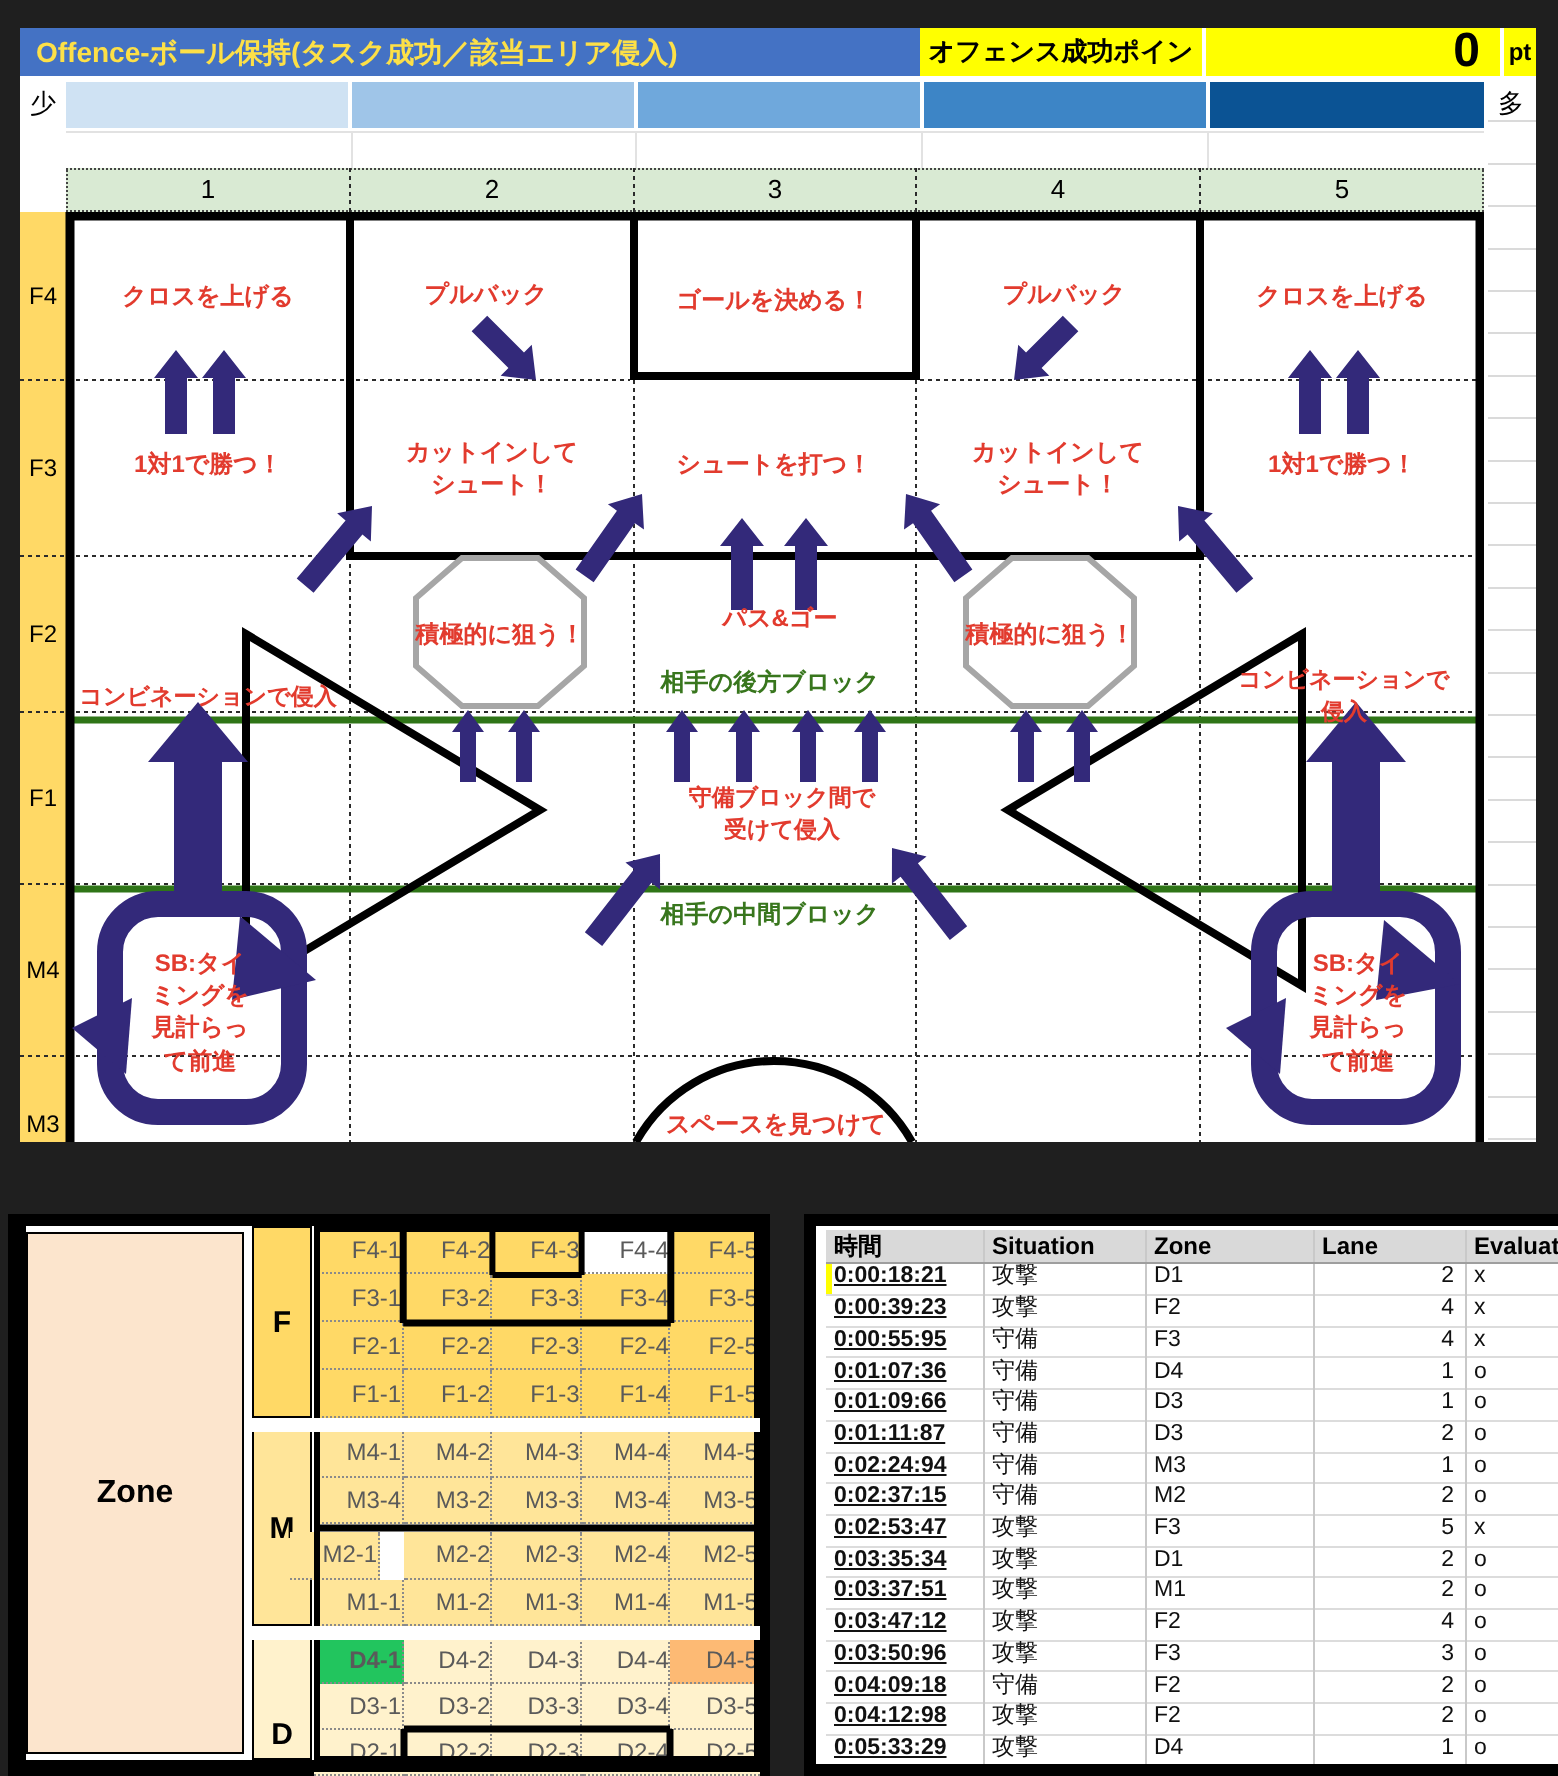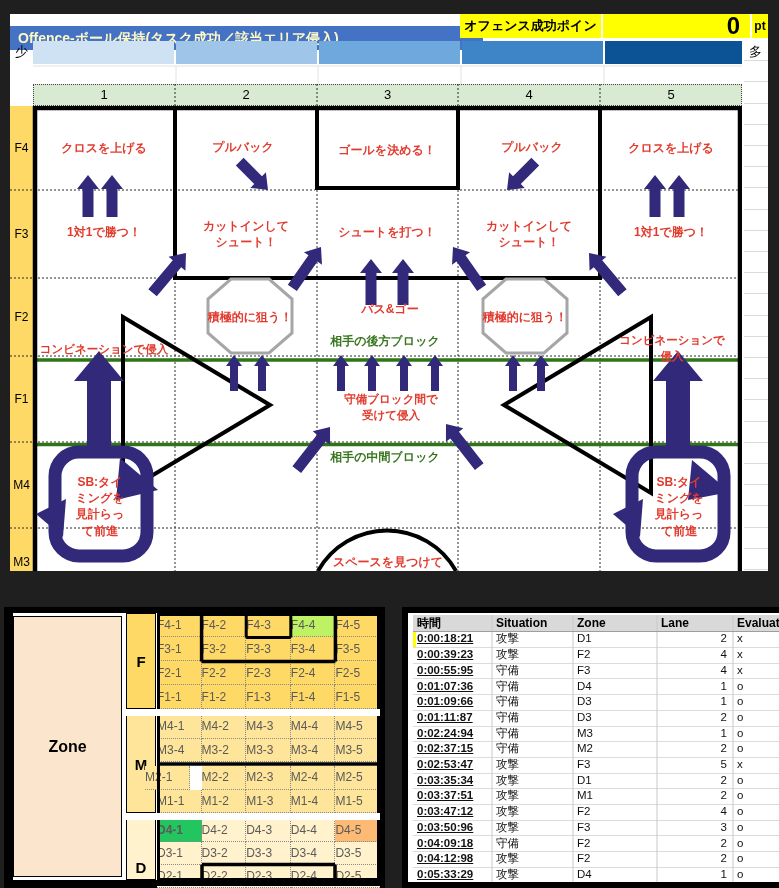--- a/index.html
+++ b/index.html
@@ -3,22 +3,22 @@
 <meta charset="utf-8">
 <style>
   html,body{margin:0;padding:0;background:#1F1F1F;}
   .canvas{position:relative;width:779px;height:888px;background:#1F1F1F;overflow:hidden;
           font-family:"Liberation Sans","DejaVu Sans",sans-serif;}
   .abs{position:absolute;box-sizing:border-box;}
   .z1{z-index:1}.z2{z-index:2}
   #gfx{position:absolute;left:0;top:0;z-index:3;pointer-events:none;}
   
   .panel-top{left:10px;top:14px;width:758px;height:557px;background:#fff;}
-  .title-blue{left:10px;top:14px;width:473px;height:24px;background:#4472C4;color:#fef9c3;
-              font-weight:bold;font-size:14px;line-height:24px;padding-left:8px;white-space:nowrap;margin-top:12px;}
+  .title-blue{left:10px;top:14px;width:473px;height:24px;background:#4472C4;color:#fde047;
+              font-weight:bold;font-size:14px;line-height:24px;padding-left:8px;white-space:nowrap;}
   .pts-label{left:460px;top:14px;width:141px;height:24px;background:#FFFF00;color:#000;
              font-weight:bold;font-size:13px;line-height:24px;text-align:center;}
   .pts-value{left:603px;top:14px;width:147px;height:24px;background:#FFFF00;color:#000;
              font-weight:bold;font-size:24px;line-height:23px;text-align:right;padding-right:10px;}
   .pts-unit{left:752px;top:14px;width:16px;height:24px;background:#FFFF00;color:#000;
             font-weight:bold;font-size:12px;line-height:24px;text-align:center;}
   .scale-lab{width:23px;height:24px;font-size:13px;line-height:24px;text-align:center;color:#000;}
   .grad-cell{top:41px;height:23px;}
   .lane-row{left:33px;top:84px;width:709px;height:22px;background:#D9EAD3;border:1px dotted #444;}
   .lane-h{position:absolute;top:84px;width:40px;height:22px;margin-left:-20px;text-align:center;
@@ -33,21 +33,21 @@
       text-align:center;font-weight:bold;font-size:12px;line-height:1.35;}
   .fl.sm{font-size:11.5px;}
   .red{color:#E23B2E}.green{color:#38761D}
   
   .zp-black{left:4px;top:607px;width:381px;height:281px;background:#000;}
   .zp-white{left:13px;top:613px;width:367px;height:267px;background:#fff;}
   .zone-title{left:13px;top:616px;width:109px;height:261px;background:#FCE5CD;border:1px solid #000;
               display:flex;align-items:center;justify-content:center;font-weight:bold;font-size:16px;color:#000;z-index:2;}
   .sec-cell{position:absolute;left:126px;width:30px;border:1px solid #000;box-sizing:border-box;
             display:flex;align-items:center;justify-content:center;font-weight:bold;font-size:15px;color:#000;z-index:2;}
-  .zcell{position:absolute;box-sizing:border-box;text-align:left;font-size:12px;color:#5A5A5A;
+  .zcell{position:absolute;box-sizing:border-box;text-align:right;font-size:12px;color:#5A5A5A;
          border-right:1px dotted #8A8A8A;border-bottom:1px dotted #8A8A8A;z-index:2;overflow:hidden;}
   .zgap{background:#fff;z-index:4;}
   
   .lt-black{left:402px;top:607px;width:377px;height:281px;background:#000;}
   .lt-white{left:408px;top:613px;width:371px;height:269px;background:#fff;}
   #log-header{position:absolute;left:413px;top:615px;width:366px;height:16px;background:#D9D9D9;z-index:2;}
   .lh-cell{position:absolute;top:0;height:16px;font-weight:bold;font-size:12px;line-height:16px;
            color:#000;padding:0 4px;box-sizing:border-box;white-space:nowrap;}
   .lrow{position:absolute;left:413px;width:366px;height:15.7px;border-bottom:1px solid #DCDCDC;z-index:2;}
   .lc{position:absolute;top:0;height:100%;font-size:11.5px;line-height:15.7px;color:#111;
@@ -197,21 +197,21 @@
   <div class="fl red" style="left:388px;top:562px">スペースを見つけて</div>
 
   <div class="abs z1 zp-black"></div>
   <div class="abs z1 zp-white"></div>
   <div class="zone-title abs">Zone</div>
   <div id="zone-grid">
       <div class="sec-cell" style="top: 613px; height: 96px; background: rgb(255, 217, 102);">F</div>
       <div class="zcell" style="left: 157px; top: 613px; width: 44.6px; height: 24px; line-height: 24px; background: rgb(255, 217, 102);">F4-1</div>
       <div class="zcell" style="left: 201.6px; top: 613px; width: 44.6px; height: 24px; line-height: 24px; background: rgb(255, 217, 102);">F4-2</div>
       <div class="zcell" style="left: 246.2px; top: 613px; width: 44.6px; height: 24px; line-height: 24px; background: rgb(255, 217, 102);">F4-3</div>
-      <div class="zcell" style="left: 290.8px; top: 613px; width: 44.6px; height: 24px; line-height: 24px; background: #bef264;">F4-4</div>
+      <div class="zcell" style="left: 290.8px; top: 613px; width: 44.6px; height: 24px; line-height: 24px; background: #ffffff;">F4-4</div>
       <div class="zcell" style="left: 335.4px; top: 613px; width: 44.6px; height: 24px; line-height: 24px; background: rgb(255, 217, 102);">F4-5</div>
       <div class="zcell" style="left: 157px; top: 637px; width: 44.6px; height: 24px; line-height: 24px; background: rgb(255, 217, 102);">F3-1</div>
       <div class="zcell" style="left: 201.6px; top: 637px; width: 44.6px; height: 24px; line-height: 24px; background: rgb(255, 217, 102);">F3-2</div>
       <div class="zcell" style="left: 246.2px; top: 637px; width: 44.6px; height: 24px; line-height: 24px; background: rgb(255, 217, 102);">F3-3</div>
       <div class="zcell" style="left: 290.8px; top: 637px; width: 44.6px; height: 24px; line-height: 24px; background: rgb(255, 217, 102);">F3-4</div>
       <div class="zcell" style="left: 335.4px; top: 637px; width: 44.6px; height: 24px; line-height: 24px; background: rgb(255, 217, 102);">F3-5</div>
       <div class="zcell" style="left: 157px; top: 661px; width: 44.6px; height: 24px; line-height: 24px; background: rgb(255, 217, 102);">F2-1</div>
       <div class="zcell" style="left: 201.6px; top: 661px; width: 44.6px; height: 24px; line-height: 24px; background: rgb(255, 217, 102);">F2-2</div>
       <div class="zcell" style="left: 246.2px; top: 661px; width: 44.6px; height: 24px; line-height: 24px; background: rgb(255, 217, 102);">F2-3</div>
       <div class="zcell" style="left: 290.8px; top: 661px; width: 44.6px; height: 24px; line-height: 24px; background: rgb(255, 217, 102);">F2-4</div>

